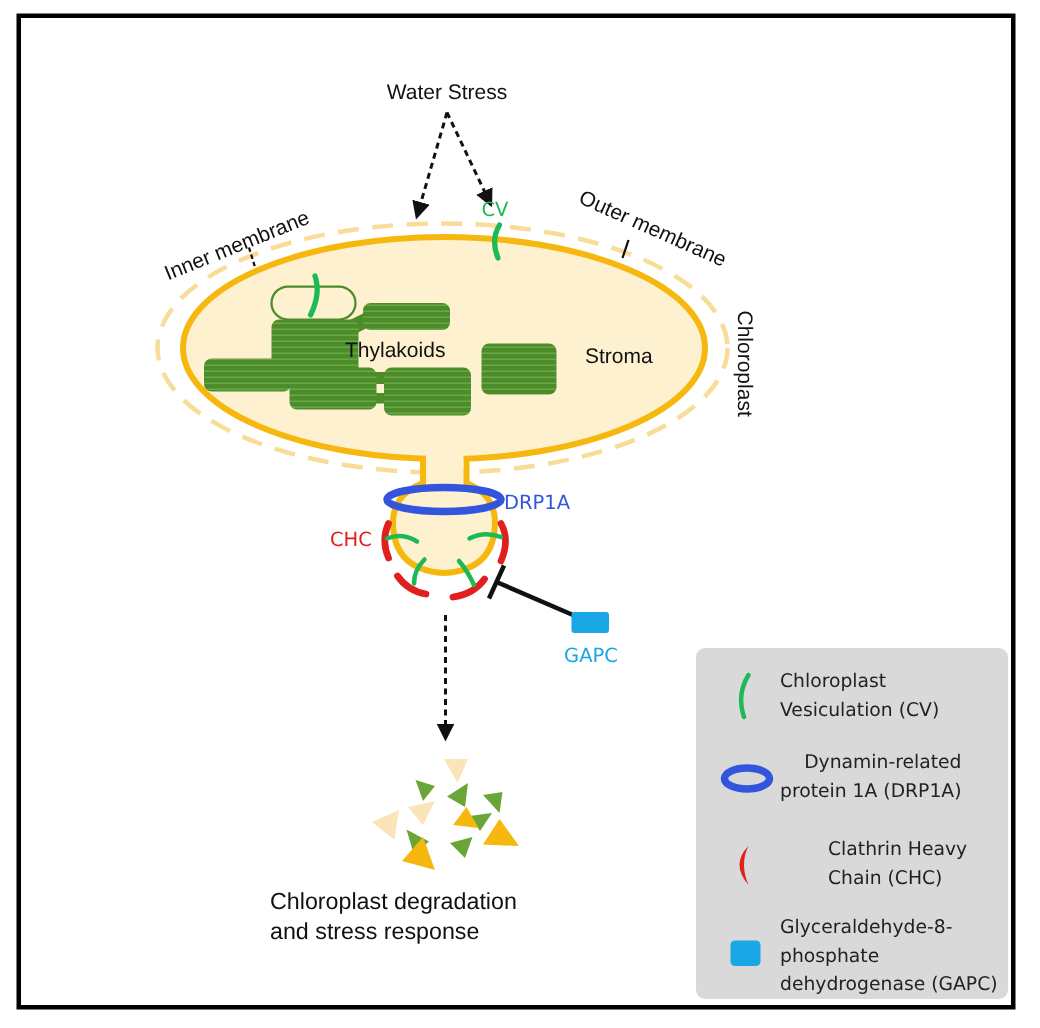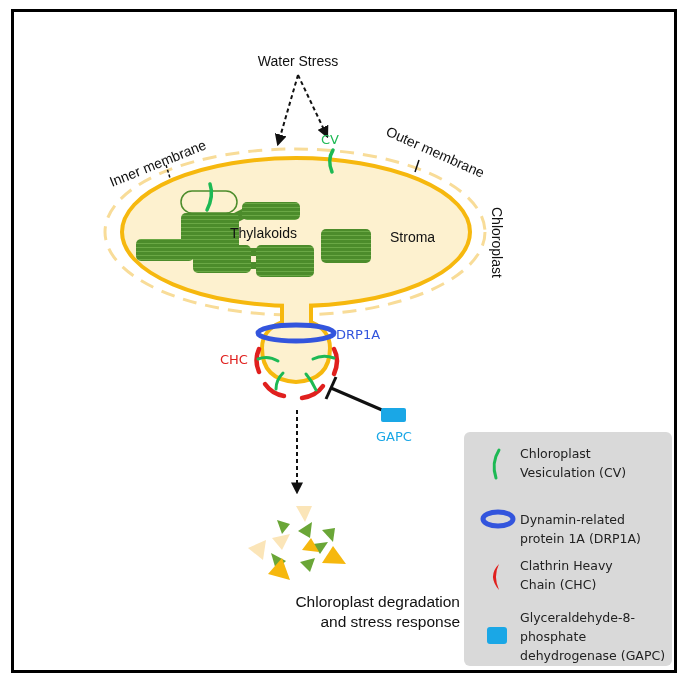--- a/index.html
+++ b/index.html
@@ -5,21 +5,21 @@
     html, body { margin: 0; padding: 0; background: #ffffff; }
     body { width: 693px; height: 685px; position: relative; overflow: hidden; font-family: "Liberation Sans", sans-serif; }
     #frame { position: absolute; left: 11px; top: 9px; width: 666px; height: 664px; border: 3px solid #000; box-sizing: border-box; }
     svg#diagram { position: absolute; left: 0; top: 0; }
     .lbl { font-family: "Liberation Sans", sans-serif; font-size: 14px; fill: #111; }
     .lbl-c { font-family: "DejaVu Sans", sans-serif; font-size: 13px; }
     #legend { position: absolute; left: 464px; top: 432px; width: 208px; height: 234px; background: #d9d9d9; border-radius: 6px; }
     .leg-item { position: absolute; left: 0; width: 208px; }
     .leg-text { position: absolute; left: 56px; font-family: "DejaVu Sans", sans-serif; font-size: 12.5px; color: #222; line-height: 19px; white-space: pre-line; }
     .leg-icon { position: absolute; }
-    #bottom-caption { position: absolute; left: 180px; top: 592px; width: 280px; text-align: right; font-size: 15.5px; color: #111; line-height: 20px; }
+    #bottom-caption { position: absolute; left: 180px; top: 592px; width: 280px; text-align: left; font-size: 15.5px; color: #111; line-height: 20px; }
   </style>
 </head>
 <body>
 
 <div id="frame"></div>
 
 <svg id="diagram" width="693" height="685" viewBox="0 0 693 685">
   <defs>
     <marker id="arrowhead" viewBox="0 0 10 10" refX="8" refY="5" markerWidth="6" markerHeight="6" orient="auto">
       <path d="M0,0 L10,5 L0,10 z" fill="#111"></path>
@@ -127,28 +127,28 @@
     <svg class="leg-icon" style="left:24px;top:6px;" width="16" height="36">
       <path d="M11,4 Q3,17 8,32" stroke="#1db954" stroke-width="3" fill="none" stroke-linecap="round"></path>
     </svg>
     <div class="leg-text" style="top:4px;">Chloroplast
 Vesiculation (CV)</div>
   </div>
   <div class="leg-item" style="top:62px;">
     <svg class="leg-icon" style="left:14px;top:14px;" width="40" height="22">
       <ellipse cx="20" cy="11" rx="15" ry="7" fill="none" stroke="#3355dd" stroke-width="5"></ellipse>
     </svg>
-    <div class="leg-text" style="top:16px;">Dynamin-related
+    <div class="leg-text" style="top:4px;text-align:right;">Dynamin-related
 protein 1A (DRP1A)</div>
   </div>
   <div class="leg-item" style="top:120px;">
     <svg class="leg-icon" style="left:22px;top:10px;" width="18" height="30">
       <path d="M13,2 Q1,14 13,28 Q7,14 13,2 Z" fill="#e0201e"></path>
     </svg>
-    <div class="leg-text" style="top:4px;">Clathrin Heavy
+    <div class="leg-text" style="top:4px;margin-left:32px;">Clathrin Heavy
 Chain (CHC)</div>
   </div>
   <div class="leg-item" style="top:176px;">
     <svg class="leg-icon" style="left:22px;top:18px;" width="22" height="20">
       <rect x="1" y="1" width="20" height="17" rx="3" fill="#1aa7e6"></rect>
     </svg>
     <div class="leg-text" style="top:0px;">Glyceraldehyde-8-
 phosphate
 dehydrogenase (GAPC)</div>
   </div>

